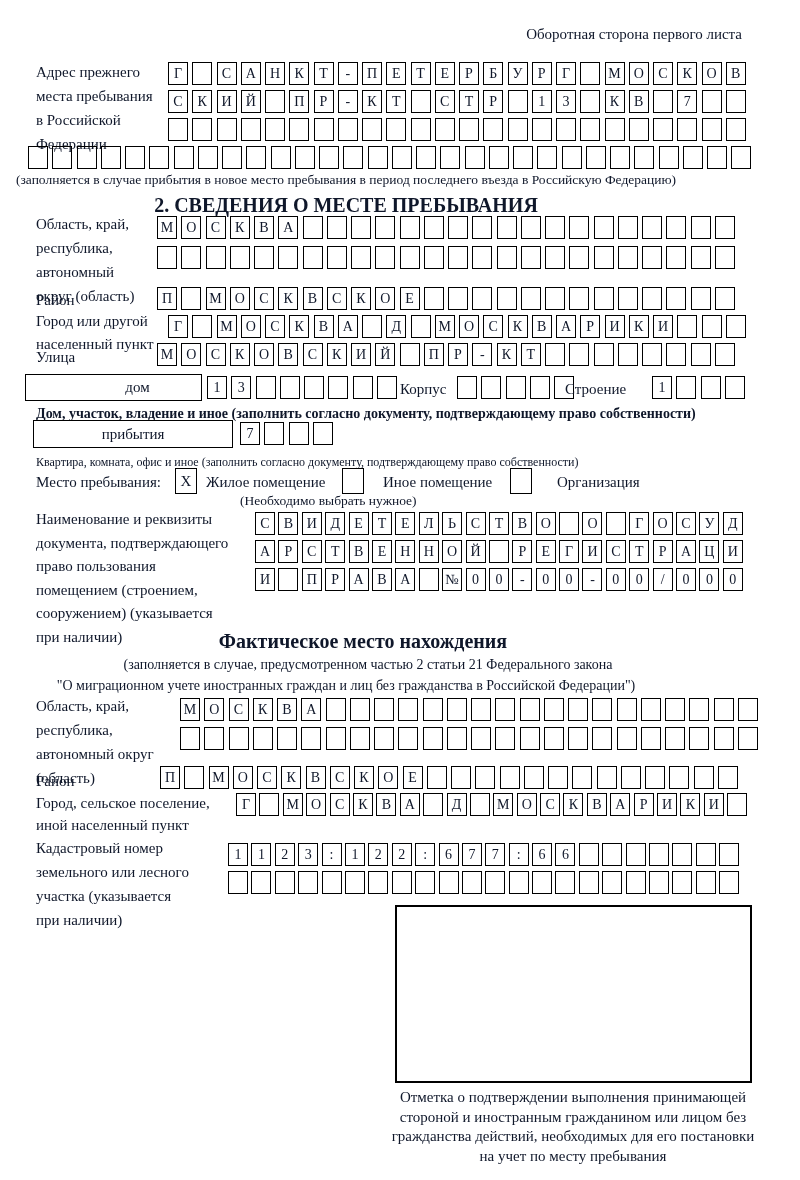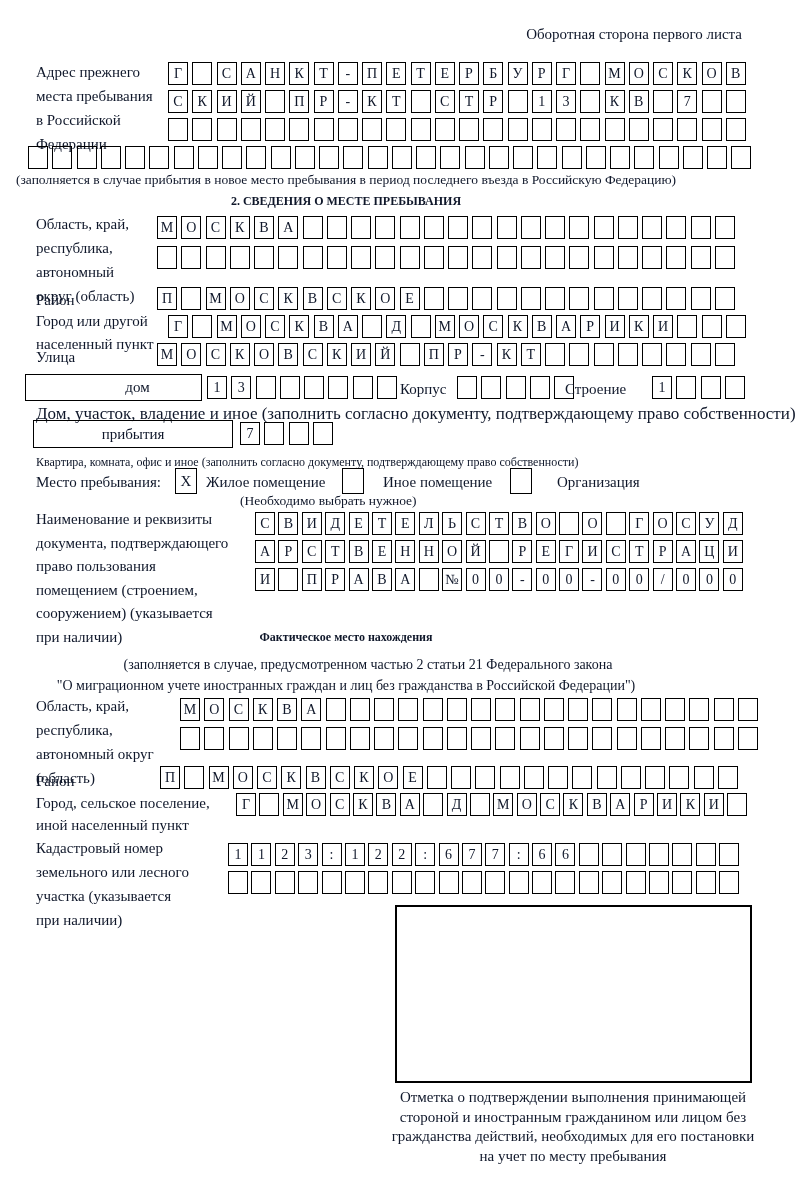--- a/index.html
+++ b/index.html
@@ -9,21 +9,21 @@
   .lbl{font-size:15px;line-height:24px;}
   .ml{white-space:pre-line;}
   .cells{display:flex;}
   .cells .cell{flex:0 0 auto;width:20px;height:23px;margin-right:4.25px;
         border:1.7px solid #000;box-sizing:border-box;display:flex;
         align-items:center;justify-content:center;
         font-size:14px;font-family:"Liberation Serif","DejaVu Serif",serif;}
   .cells.tight .cell{margin-right:3.4px;}
   .caption{font-size:13.5px;}
   .center{width:692px;text-align:center;left:0;}
-  .h-bold{font-weight:bold;font-size:12px;}
+  .h-bold{font-weight:bold;font-size:20px;}
   .widebox{border:1.7px solid #000;box-sizing:border-box;display:flex;
         align-items:center;justify-content:center;font-size:15px;}
   .chk{width:22px;height:26px;border:1.7px solid #000;box-sizing:border-box;
         display:flex;align-items:center;justify-content:center;font-size:15px;}
   .stamp{border:2px solid #000;box-sizing:border-box;background:#fff;}
 </style>
 </head>
 <body>
 
 <div class="page">
@@ -309,21 +309,21 @@
       <div class="cell"></div>
       <div class="cell"></div>
     </div>
   <div class="abs lbl" style="left:565px;top:377px;">Строение</div>
   <div class="abs cells" style="left:652px;top:376px;">
       <div class="cell">1</div>
       <div class="cell"></div>
       <div class="cell"></div>
       <div class="cell"></div>
     </div>
-  <div class="abs lbl" style="left:36px;top:402px;font-size:17px;">Дом, участок, владение и иное (заполнить согласно документу, подтверждающему право собственности)</div>
+  <div class="abs lbl" style="left:36px;top:402px;font-size:14px;font-weight:bold;">Дом, участок, владение и иное (заполнить согласно документу, подтверждающему право собственности)</div>
 
   <div class="abs widebox" style="left:33px;top:420px;width:200px;height:28px;">прибытия</div>
   <div class="abs cells" style="left:240px;top:422px;">
       <div class="cell">7</div>
       <div class="cell"></div>
       <div class="cell"></div>
       <div class="cell"></div>
     </div>
   <div class="abs lbl" style="left:36px;top:450px;font-size:12px;">Квартира, комната, офис и иное (заполнить согласно документу, подтверждающему право собственности)</div>
 
@@ -405,21 +405,21 @@
       <div class="cell">0</div>
       <div class="cell">-</div>
       <div class="cell">0</div>
       <div class="cell">0</div>
       <div class="cell">/</div>
       <div class="cell">0</div>
       <div class="cell">0</div>
       <div class="cell">0</div>
     </div>
 
-  <div class="abs h-bold center" style="top:630px;">Фактическое место нахождения</div>
+  <div class="abs h-bold center" style="top:630px;padding-left:17px;">Фактическое место нахождения</div>
   <div class="abs caption center" style="top:657px;font-size:14px;padding-left:22px;">(заполняется в случае, предусмотренном частью 2 статьи 21 Федерального закона</div>
   <div class="abs caption center" style="top:678px;font-size:14px;">"О миграционном учете иностранных граждан и лиц без гражданства в Российской Федерации")</div>
 
   <div class="abs lbl ml" style="left:36px;top:694px;">Область, край,
 республика,
 автономный округ
 (область)</div>
   <div class="abs cells" style="left:180px;top:698px;">
       <div class="cell">М</div>
       <div class="cell">О</div>

